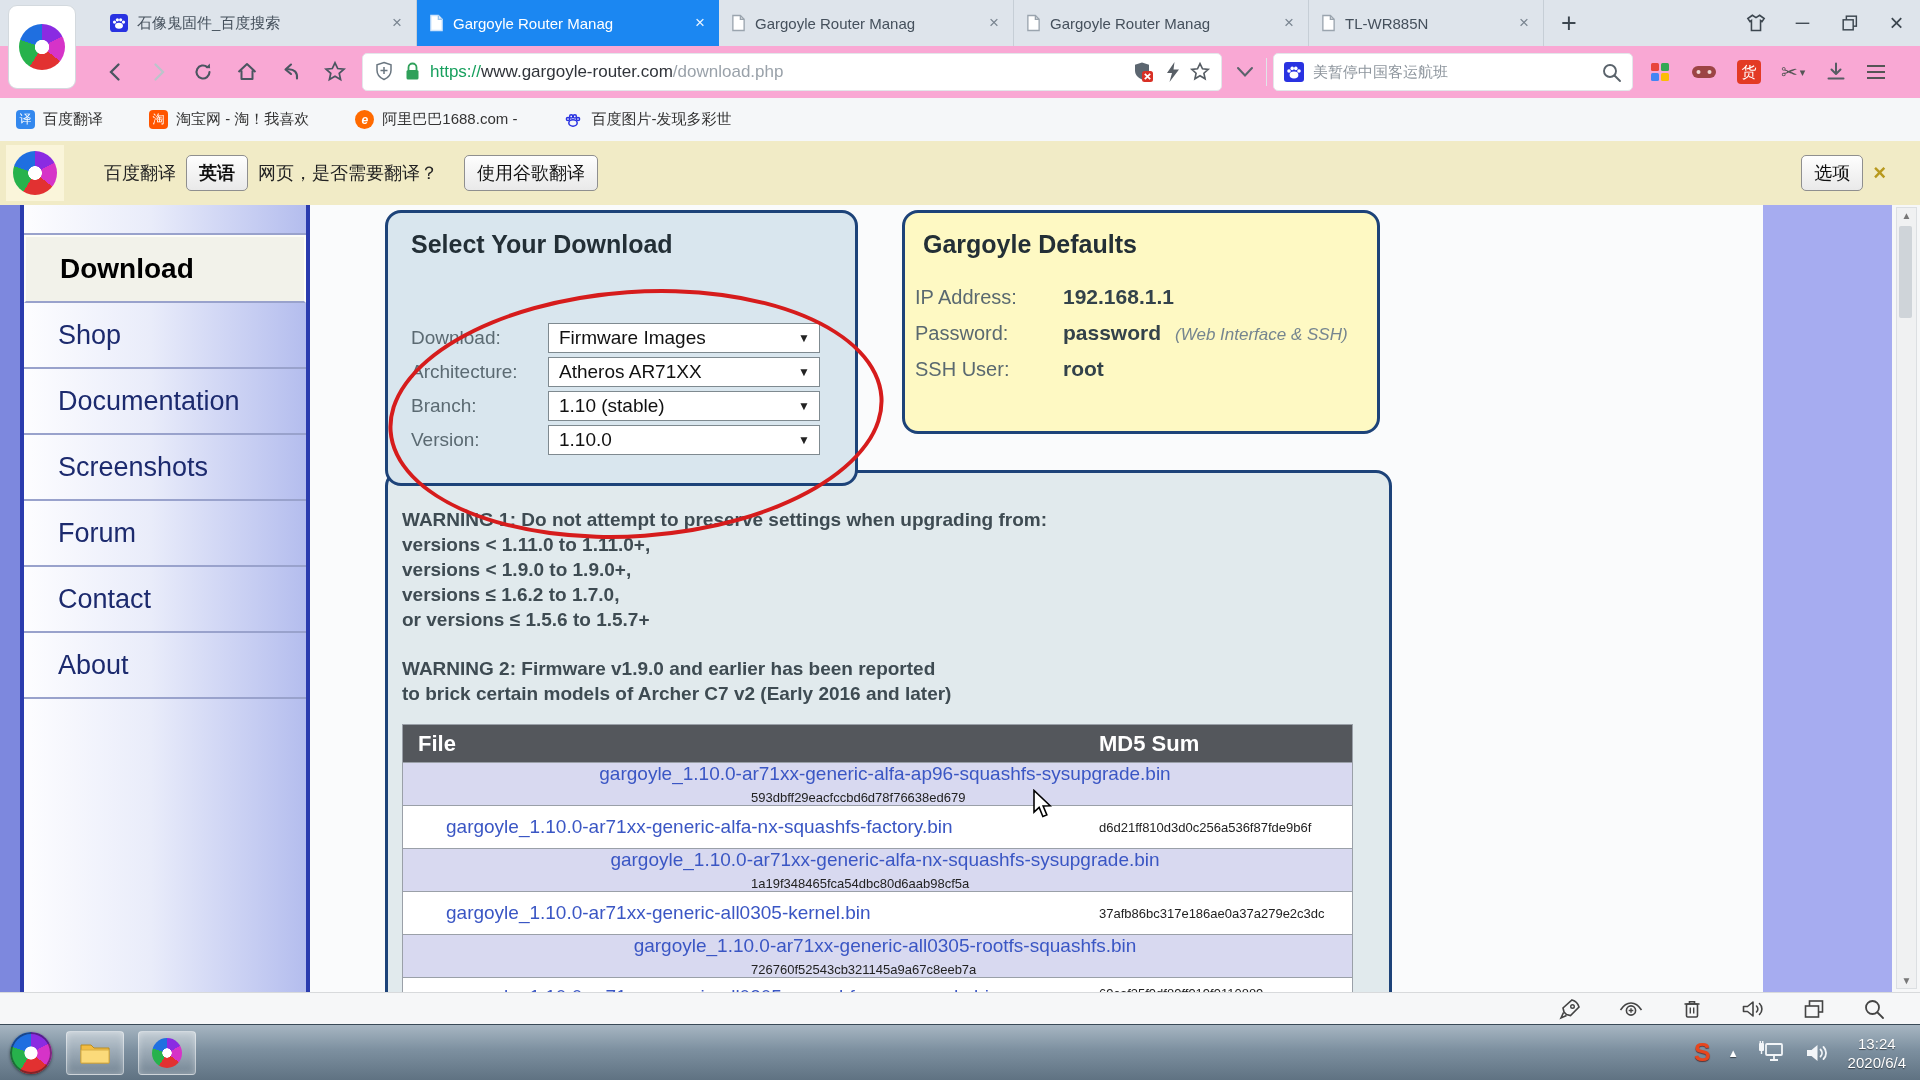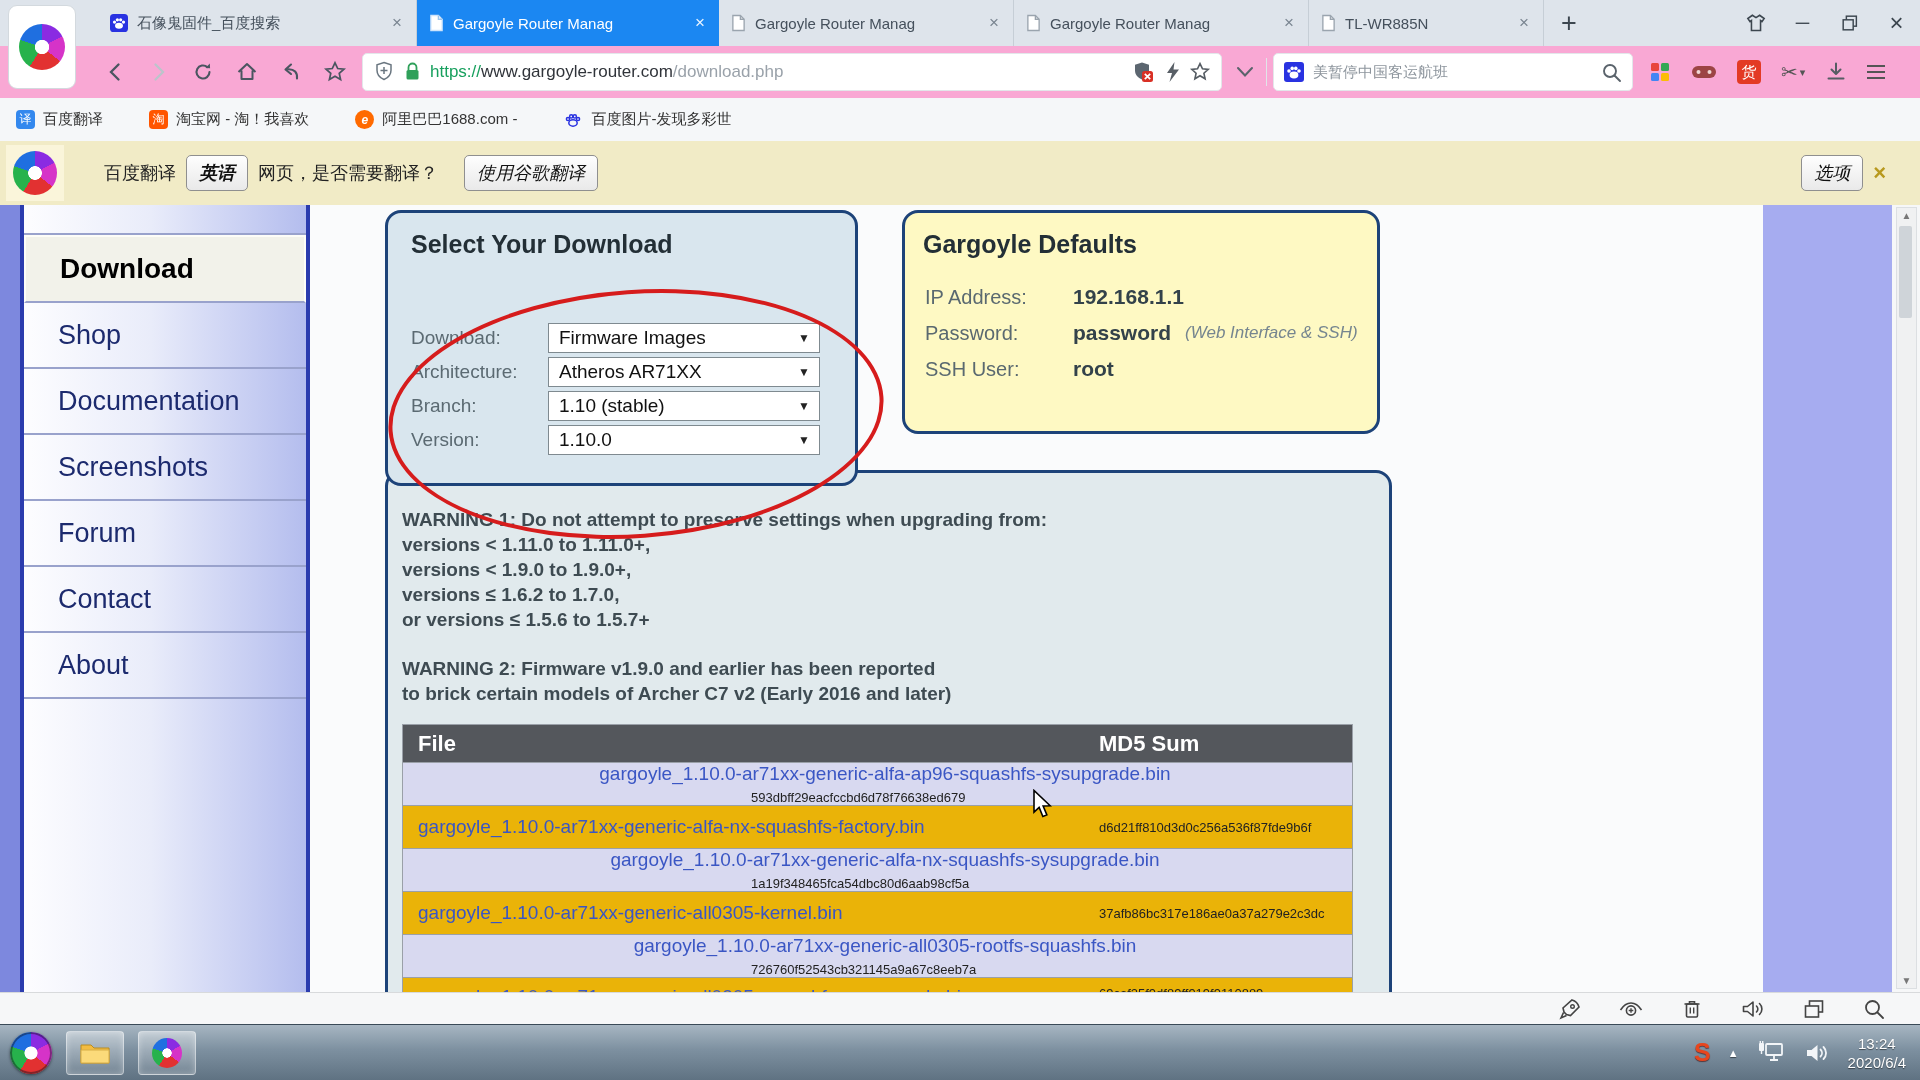--- a/index.html
+++ b/index.html
@@ -55,21 +55,21 @@
   .bm{display:flex;align-items:center;gap:8px;}
   .badge{width:19px;height:19px;border-radius:4px;color:#fff;font-size:12px;
     display:flex;align-items:center;justify-content:center;}
 
   
   .translatebar{position:absolute;left:0;top:141px;right:0;height:64px;background:#f1ebc6;
     border-bottom:1px solid #d8d2a8;display:flex;align-items:center;font-size:18px;color:#222;}
   .translogo{width:58px;height:56px;background:#faf5da;margin:0 40px 0 6px;
     display:flex;align-items:center;justify-content:center;}
   .tr-btn{background:linear-gradient(#fefefe,#e9e9e9);border:1px solid #8f8f8f;border-radius:5px;
-    padding:5px 12px;font-size:18px;color:#111;margin:0 10px;font-style:italic;}
+    padding:5px 12px;font-size:18px;color:#111;margin:0 10px;}
   .tr-btn.bold{font-weight:bold;}
   .tr-close{color:#b8991e;font-size:22px;font-weight:bold;margin:0 34px 0 0;}
   .tr-spacer{flex:1;}
 
   
   .content{position:absolute;left:0;top:205px;right:0;height:787px;background:#7d88de;overflow:hidden;}
   .main-white{position:absolute;left:310px;top:0;width:1453px;height:100%;background:#fafbfc;}
   .right-col{position:absolute;left:1763px;top:0;width:129px;height:100%;background:#a6acf0;}
   .scroll-col{position:absolute;left:1892px;top:0;width:28px;height:100%;background:#f6f7f8;}
   .vscroll{position:absolute;left:1896px;top:2px;width:19px;height:780px;background:#f0f1f2;
@@ -91,39 +91,39 @@
   .panel{position:absolute;border:3px solid #1d4379;border-radius:16px;box-sizing:border-box;}
   .bigpanel{left:385px;top:265px;width:1007px;height:760px;background:#e1eaed;}
   .selectpanel{left:385px;top:5px;width:473px;height:276px;background:#d9e6ee;z-index:3;}
   .defaultspanel{left:902px;top:5px;width:478px;height:224px;background:#fef9c3;}
   .ptitle{font-size:25px;font-weight:bold;color:#232f36;position:absolute;left:23px;top:17px;}
   .srow{position:absolute;left:23px;height:30px;display:flex;align-items:center;}
   .srow .slabel{width:137px;font-size:19px;color:#5b6a72;}
   .sel{width:272px;height:30px;background:#fff;border:1px solid #7f8a90;box-sizing:border-box;
     display:flex;align-items:center;padding:0 10px;font-size:19px;color:#111;position:relative;}
   .sel .arr{position:absolute;right:9px;font-size:12px;color:#222;}
-  .drow{position:absolute;left:20px;display:flex;align-items:center;font-size:20px;}
+  .drow{position:absolute;left:10px;display:flex;align-items:flex-end;font-size:20px;}
   .drow .dlabel{width:148px;color:#5a6970;}
   .drow .dval{font-weight:bold;color:#33424a;font-size:21px;}
   .drow .dnote{font-style:italic;color:#75858f;font-size:17px;margin-left:14px;}
 
   .warnings{position:absolute;left:402px;top:302px;z-index:1;font-size:19px;font-weight:bold;
     color:#3e4b52;line-height:25px;}
   .warnings .blk2{margin-top:24px;}
 
   .ftable{position:absolute;left:402px;top:519px;width:951px;z-index:1;border:1px solid #9aa0a8;
     border-bottom:none;box-sizing:border-box;}
   .thead{height:37px;background:#54575c;color:#fff;display:flex;align-items:center;
     font-size:22px;font-weight:bold;}
   .th-file{padding-left:15px;flex:1;}
   .th-md5{width:253px;}
   .trow{height:43px;display:flex;align-items:center;border-top:1px solid #9aa0a8;box-sizing:border-box;}
   .trow:first-of-type{border-top:none;}
   .trow.odd{background:#d8d9f0;flex-direction:column;}
-  .trow.even{background:#eab308;}
+  .trow.even{background:#ffffff;padding-left:28px;}
   .td-file{padding-left:15px;flex:1;font-size:19px;color:#3a56c4;}
   .td-md5{width:253px;font-size:13px;color:#222;}
   .trow.partial{height:21px;overflow:hidden;align-items:flex-start;}
   .trow.partial .td-file,.trow.partial .td-md5{padding-top:8px;}
 
   .redellipse{position:absolute;left:388px;top:85px;width:488px;height:240px;
     border:4px solid #d61c1c;border-radius:50%;transform:rotate(-4deg);z-index:5;}
 
   .cursor{position:absolute;left:1032px;top:584px;z-index:20;}
 

